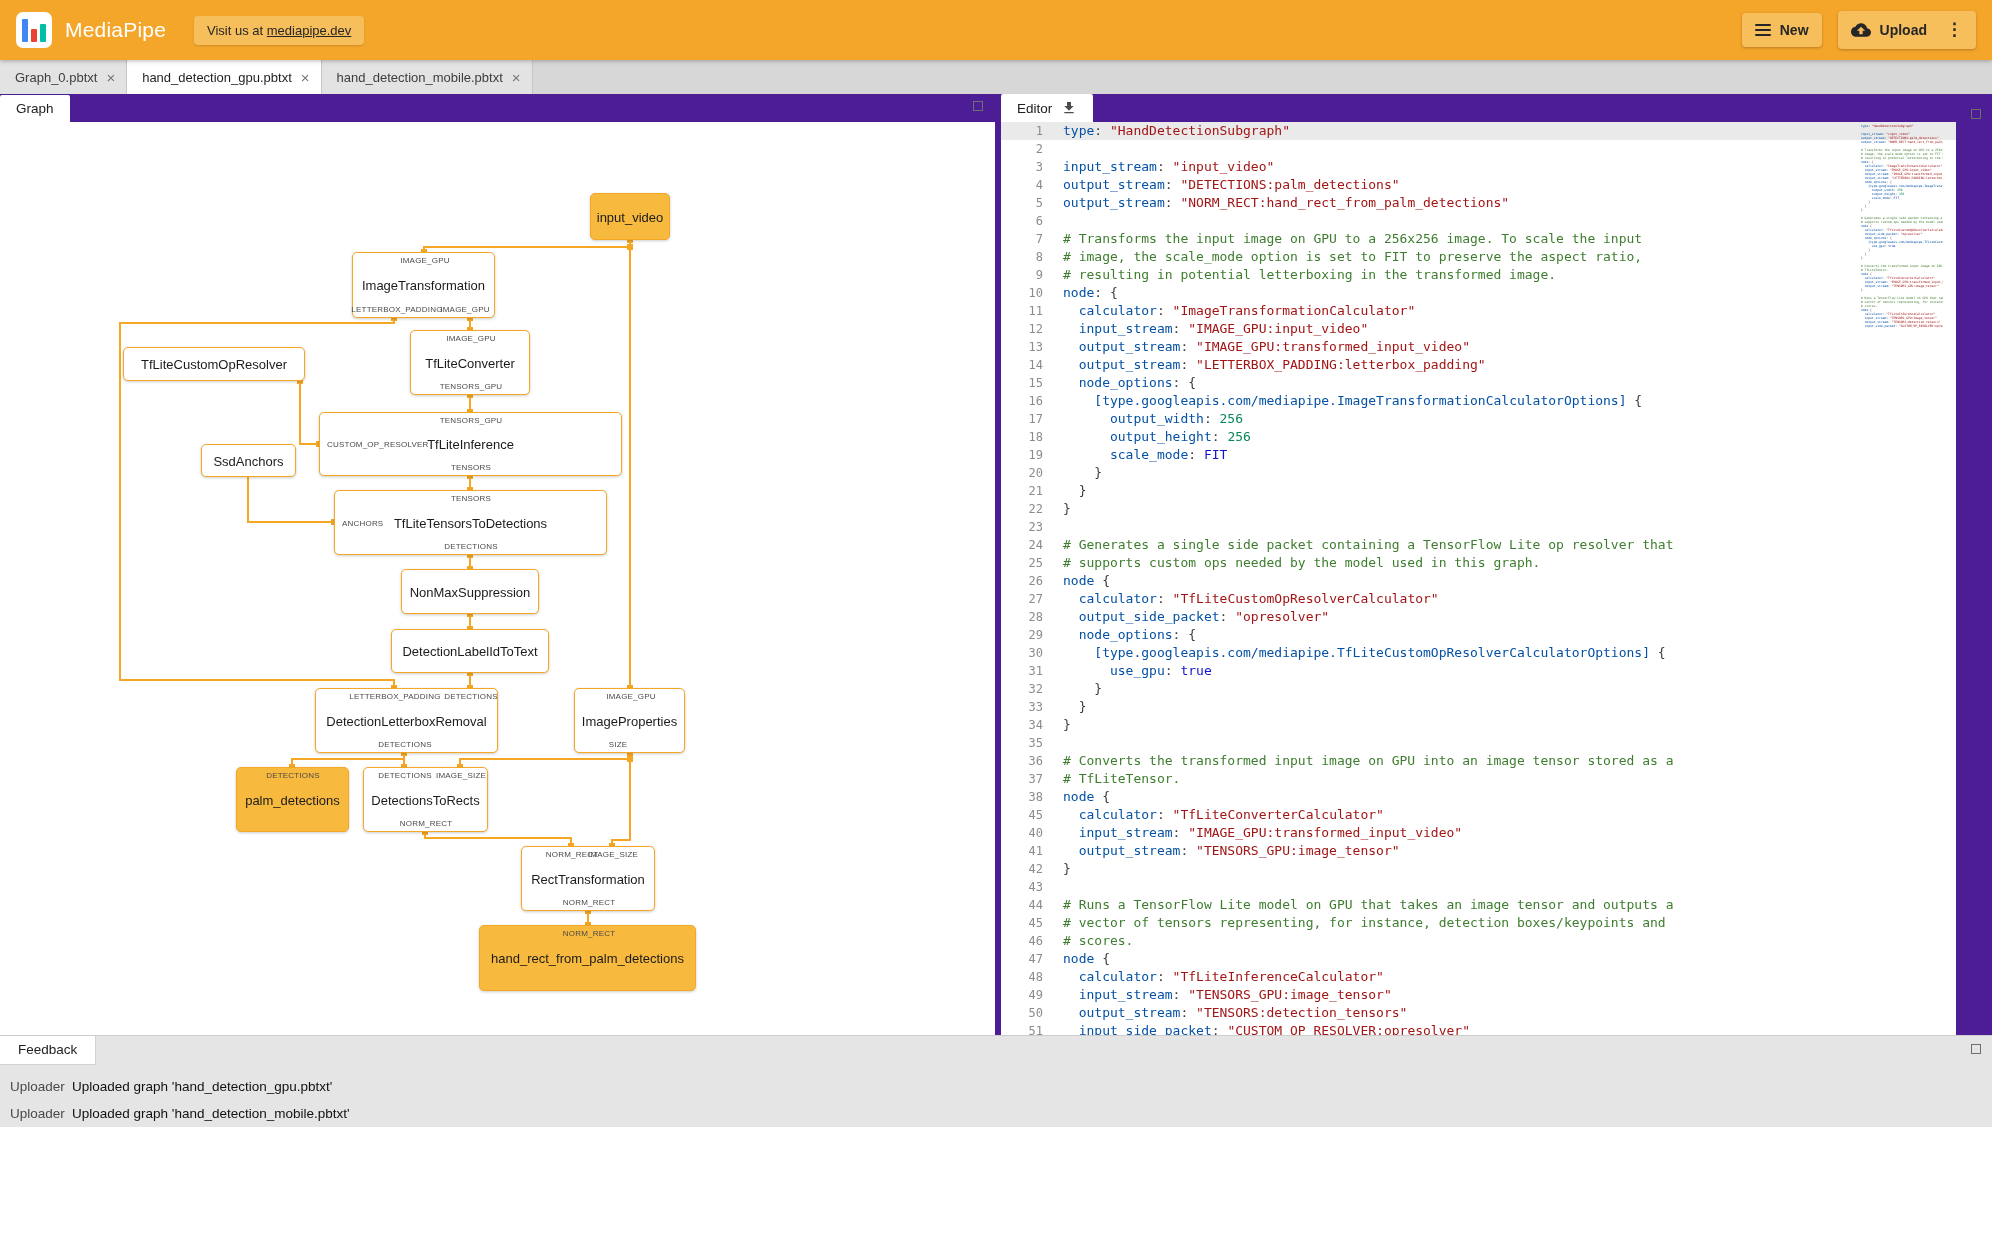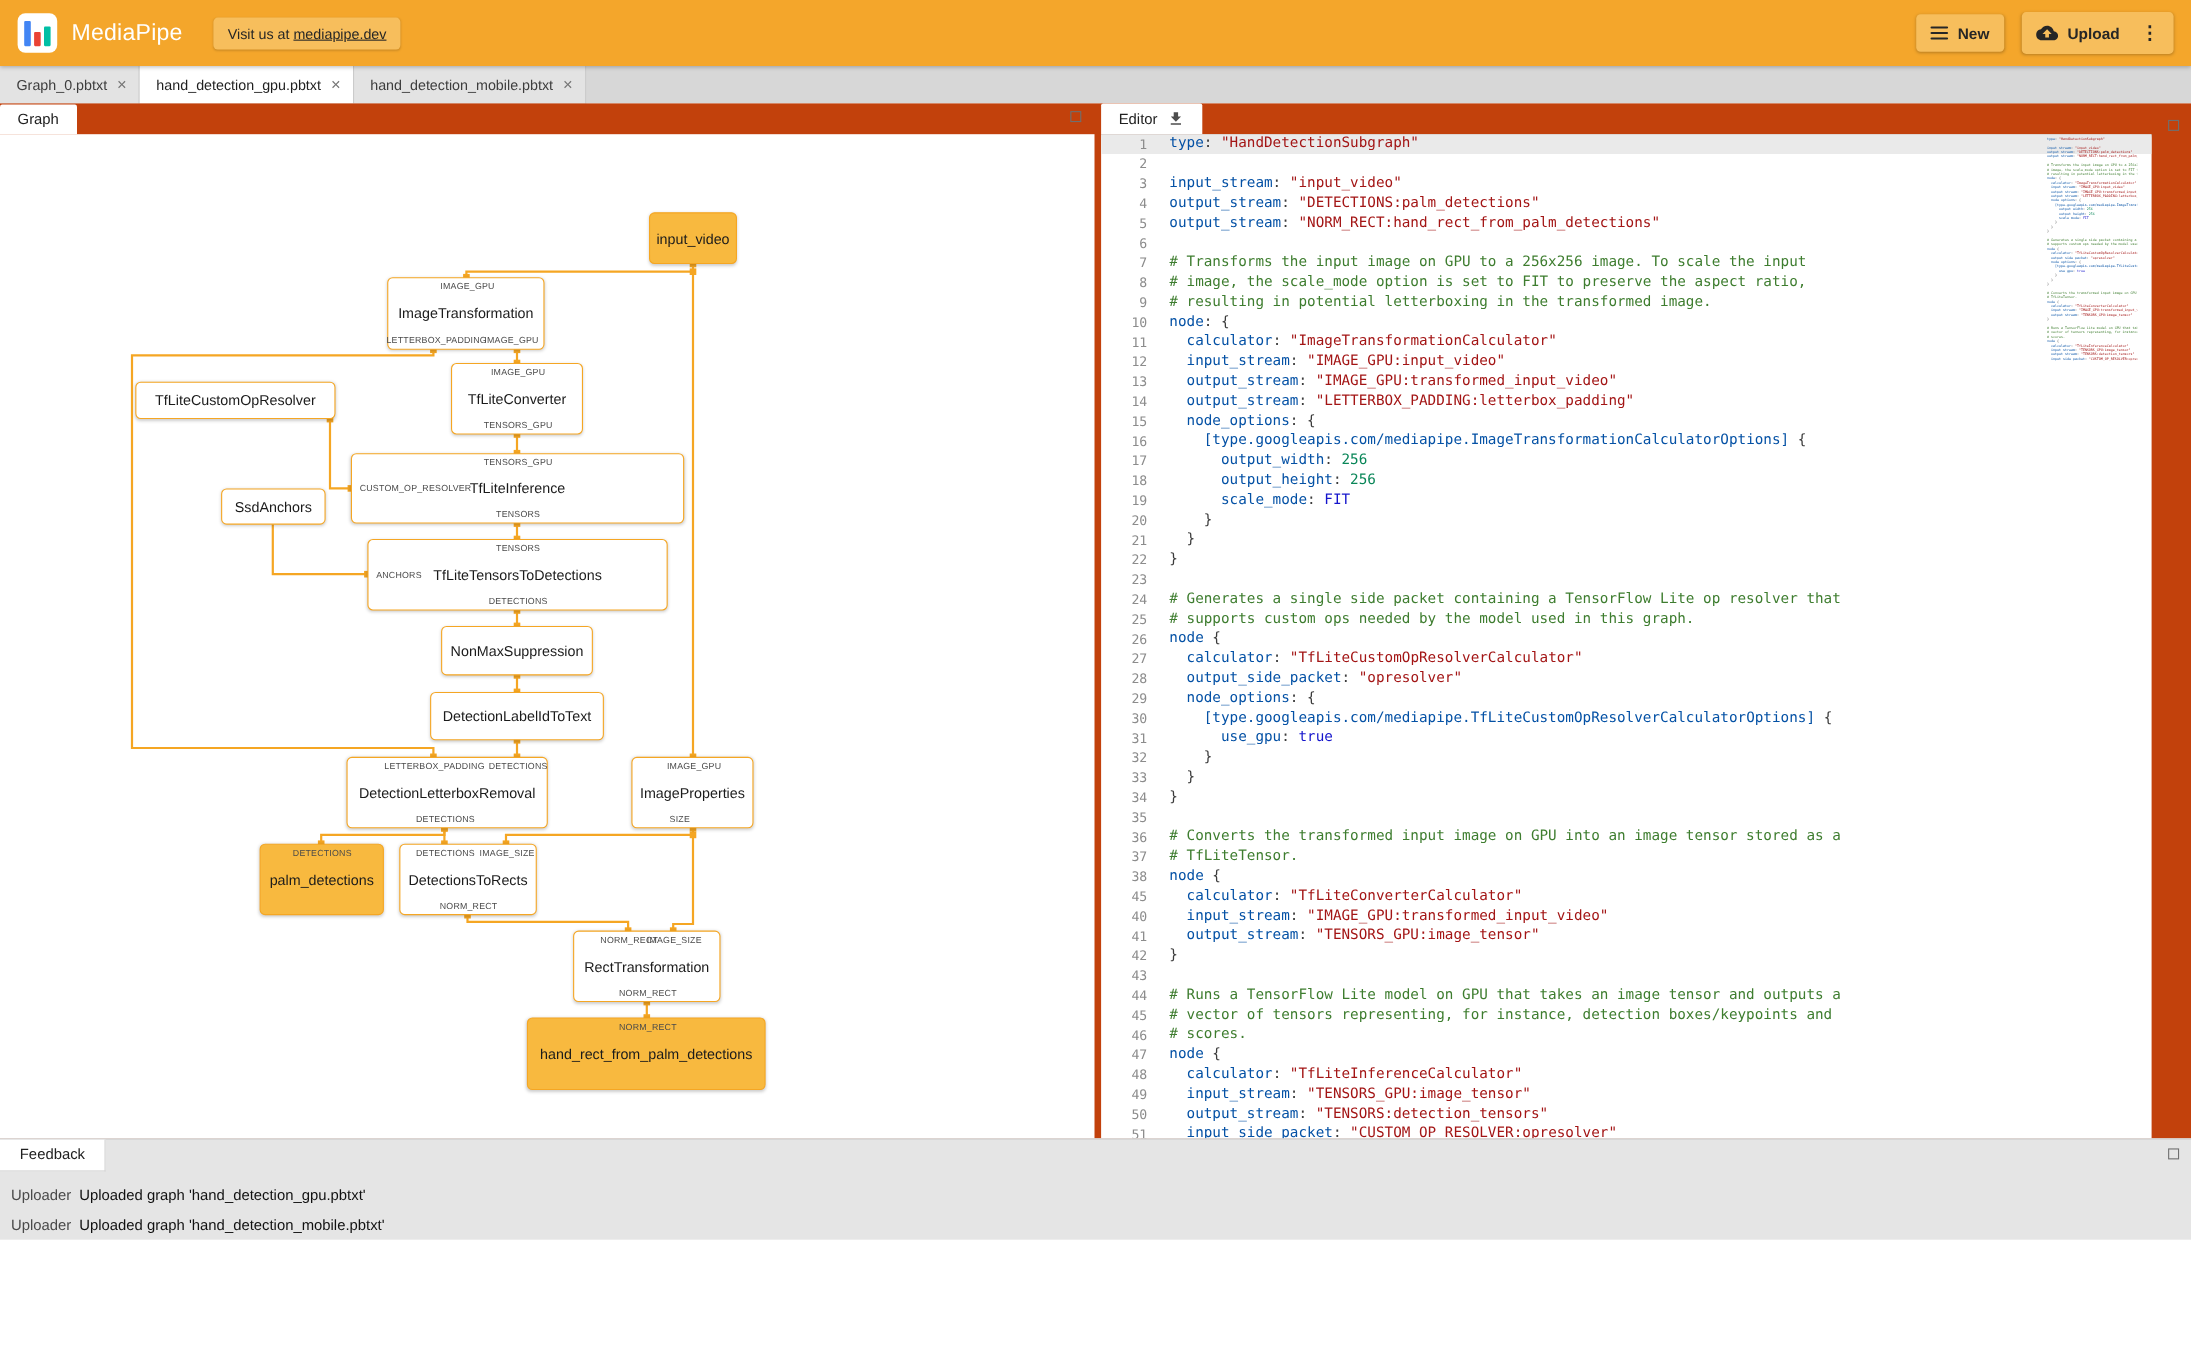--- a/index.html
+++ b/index.html
@@ -28,21 +28,21 @@
   .kebab{font-size:17px;font-weight:700;margin-left:4px;padding-left:6px;line-height:14px;}
 
   
   .ftabs{height:34px;flex:0 0 34px;background:#D7D7D7;display:flex;align-items:stretch;}
   .ftab{display:flex;align-items:center;gap:9px;padding:0 11px 0 15px;font-size:13px;color:#3d3d3d;
     background:#E3E3E3;border-right:1px solid #c6c6c6;cursor:pointer;white-space:nowrap;}
   .ftab.active{background:#fff;color:#1f1f1f;}
   .ftab-close{color:#757575;font-size:15px;line-height:13px;cursor:pointer;}
 
   
-  .main-row{height:941px;flex:0 0 941px;background:#c2410c;display:flex;position:relative;}
+  .main-row{height:941px;flex:0 0 941px;background:#4c1d95;display:flex;position:relative;}
   .graph-panel{width:995px;flex:0 0 995px;display:flex;flex-direction:column;}
   .divider{width:6px;flex:0 0 6px;}
   .editor-panel{flex:1;margin-right:36px;display:flex;flex-direction:column;min-width:0;}
   .pstrip{height:28px;flex:0 0 28px;display:flex;align-items:flex-end;position:relative;}
   .ptab{background:#fff;padding:6px 16px 6px;font-size:13.5px;color:#202020;display:flex;gap:9px;
     align-items:center;cursor:pointer;border-radius:2px 2px 0 0;}
   .maxicon{width:10px;height:10px;border:1.5px solid #6f6f6f;background:transparent;cursor:pointer;box-sizing:border-box;}
   .graph-max{position:absolute;right:12px;top:7px;}
   .editor-max{position:absolute;right:11px;top:15px;}
   .fb-max{position:absolute;right:11px;top:8px;}

